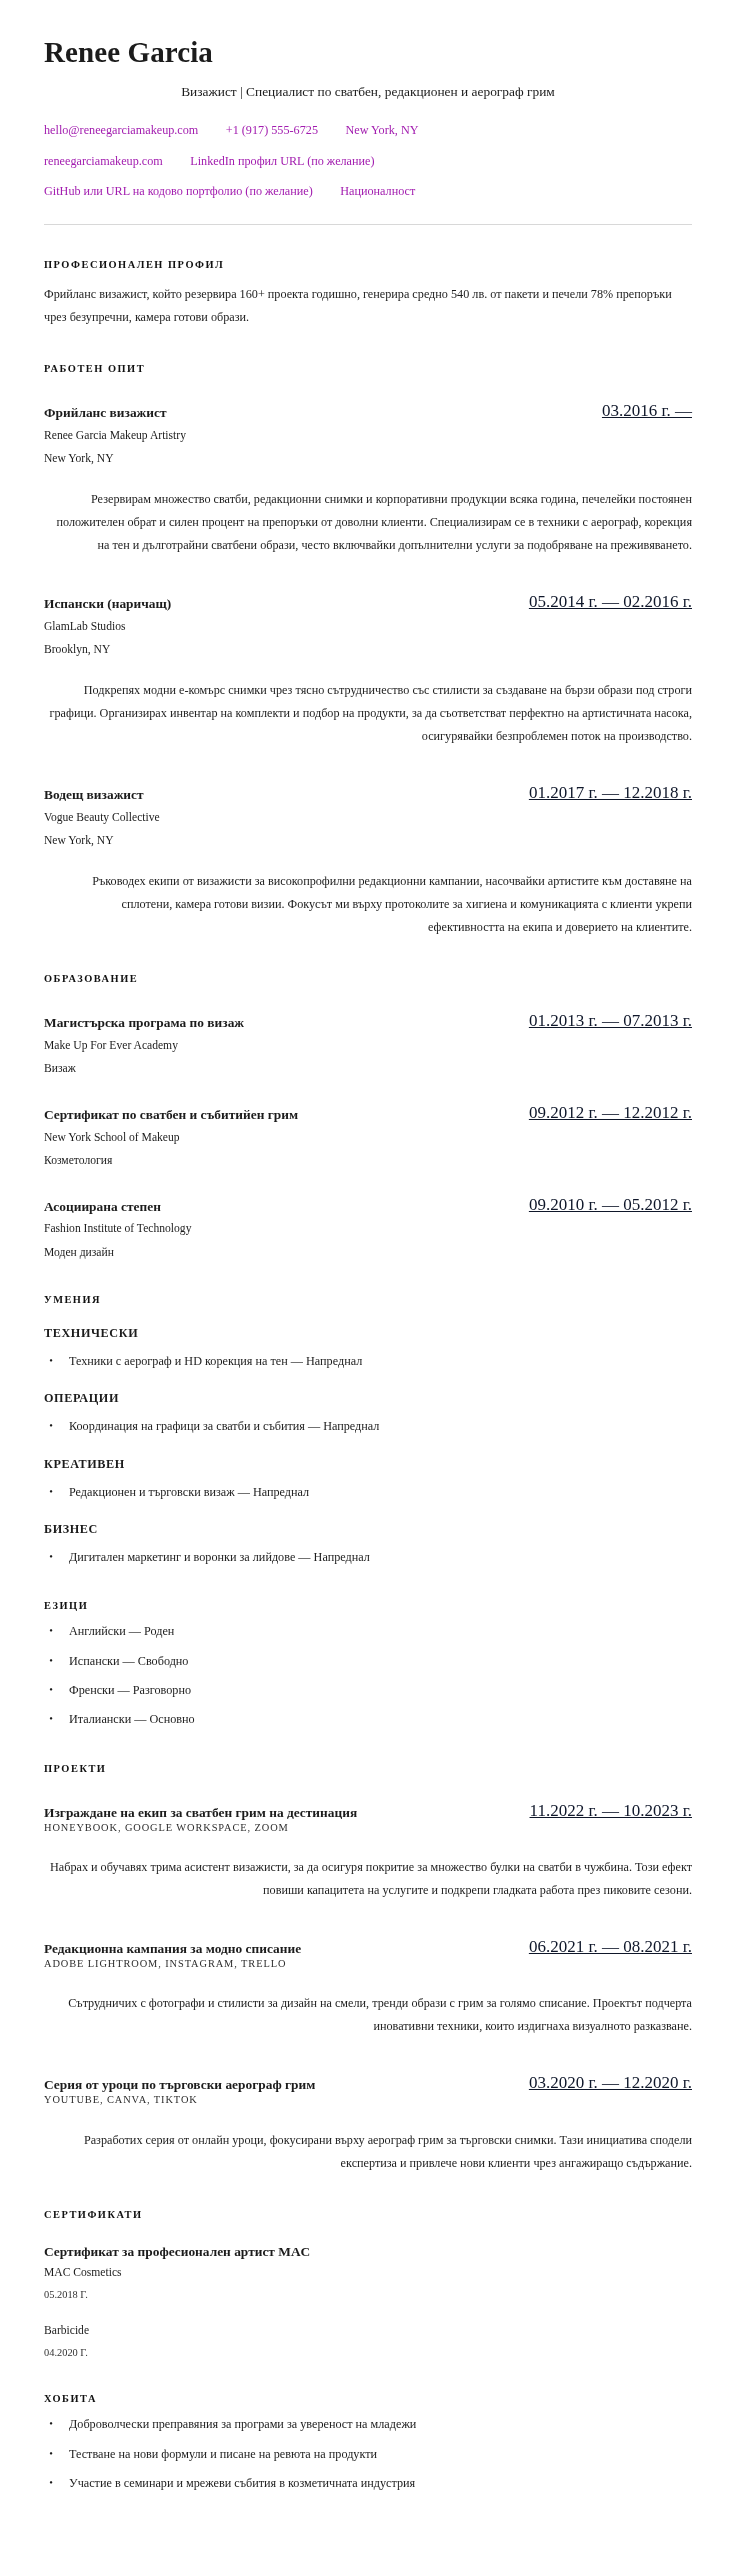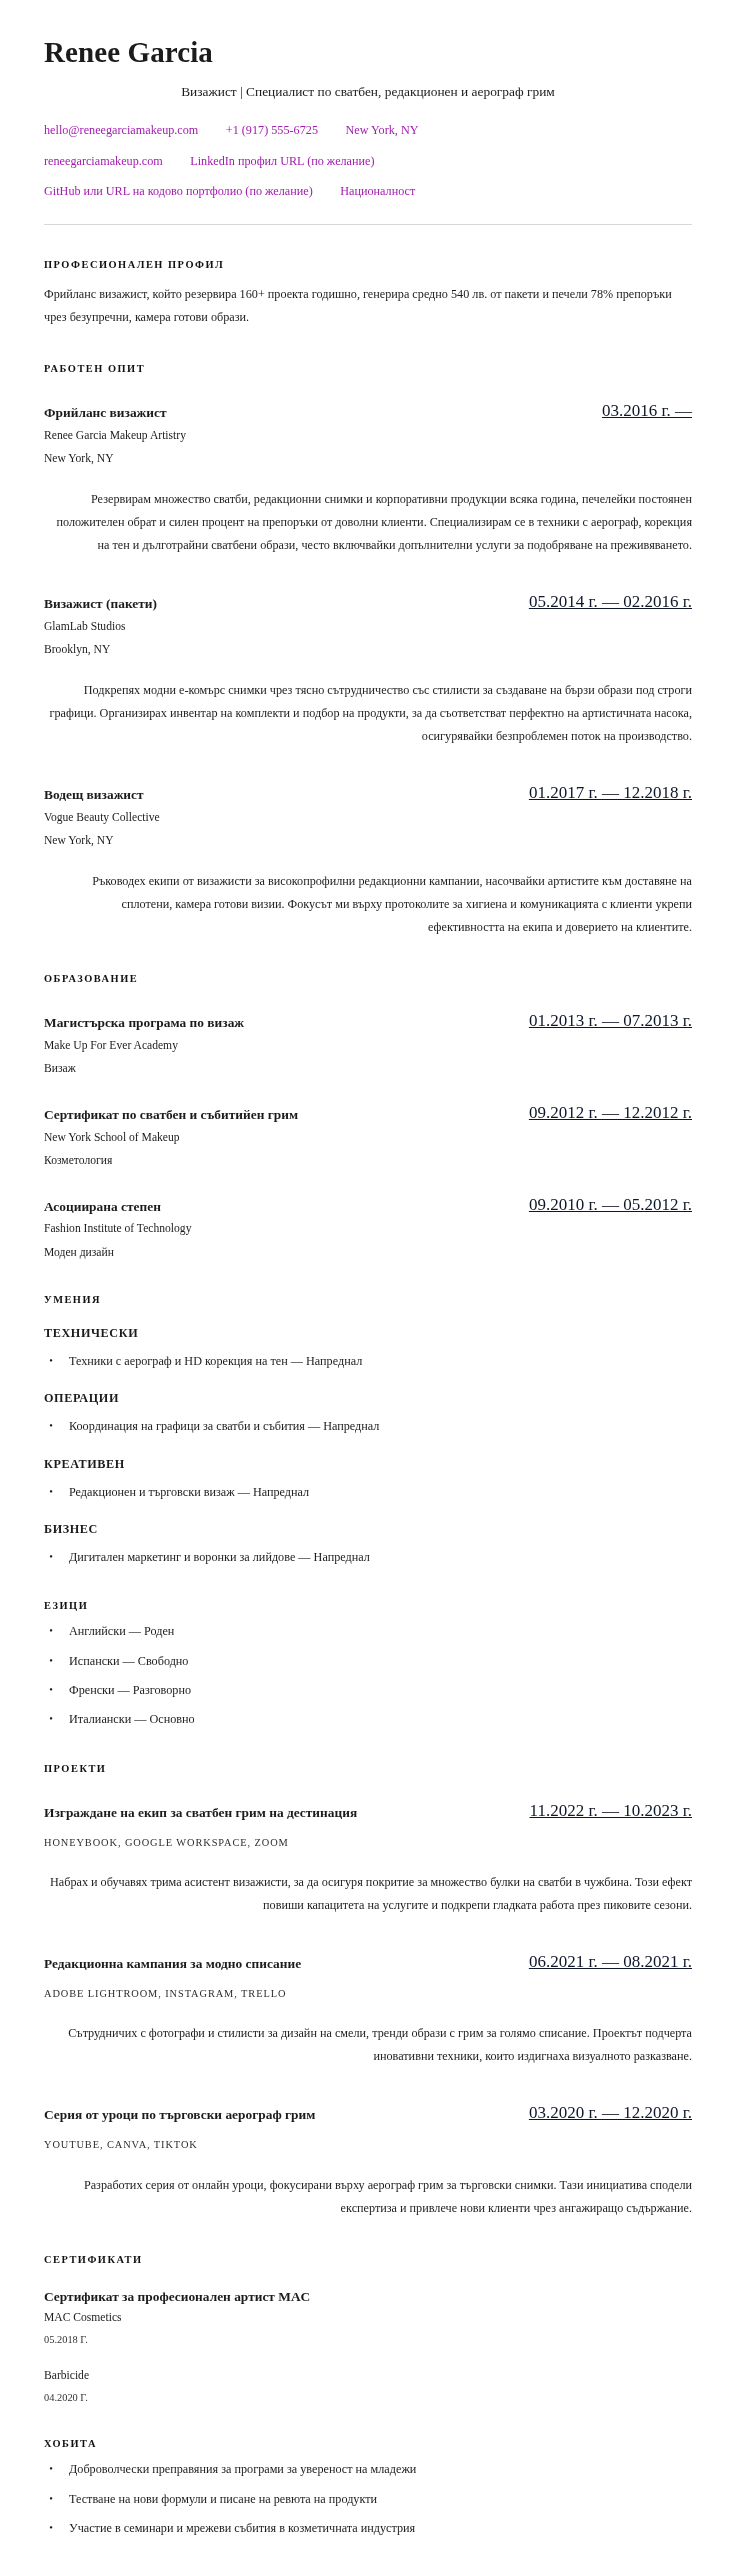--- a/index.html
+++ b/index.html
@@ -79,21 +79,21 @@
     color: #0f172a;
     white-space: nowrap;
     padding-left: 14.6px;
     text-decoration: underline;
   }
   .entry-company { margin-top: 7.3px; font-size: 11.6px; line-height: 14.6px; }
   .entry-location { margin-top: 8.5px; font-size: 11.6px; line-height: 14.6px; }
   .entry-para { margin-top: 22px; text-align: right; }
 
   .tools-line {
-    margin-top: 15px;
+    margin-top: 0;
     font-size: 10.4px;
     letter-spacing: 0.9px;
     color: #2e2e2e;
     line-height: 13.4px;
   }
 
   
   .skill-category {
     margin-top: 21px;
     font-size: 12.2px;
@@ -161,21 +161,21 @@
         <span class="entry-title">Фрийланс визажист</span>
         <span class="entry-dates">03.2016 г. —</span>
       </div>
       <div class="entry-company">Renee Garcia Makeup Artistry</div>
       <div class="entry-location">New York, NY</div>
       <p class="para entry-para">Резервирам множество сватби, редакционни снимки и корпоративни продукции всяка година, печелейки постоянен положителен обрат и силен процент на препоръки от доволни клиенти. Специализирам се в техники с аерограф, корекция на тен и дълготрайни сватбени образи, често включвайки допълнителни услуги за подобряване на преживяването.</p>
     </div>
 
     <div class="entry gap-lg">
       <div class="entry-head">
-        <span class="entry-title">Визажист (пакети)</span>
+        <span class="entry-title">Испански (наричащ)</span>
         <span class="entry-dates">05.2014 г. — 02.2016 г.</span>
       </div>
       <div class="entry-company">GlamLab Studios</div>
       <div class="entry-location">Brooklyn, NY</div>
       <p class="para entry-para">Подкрепях модни е-комърс снимки чрез тясно сътрудничество със стилисти за създаване на бързи образи под строги графици. Организирах инвентар на комплекти и подбор на продукти, за да съответстват перфектно на артистичната насока, осигурявайки безпроблемен поток на производство.</p>
     </div>
 
     <div class="entry gap-lg">
       <div class="entry-head">
         <span class="entry-title">Водещ визажист</span>

